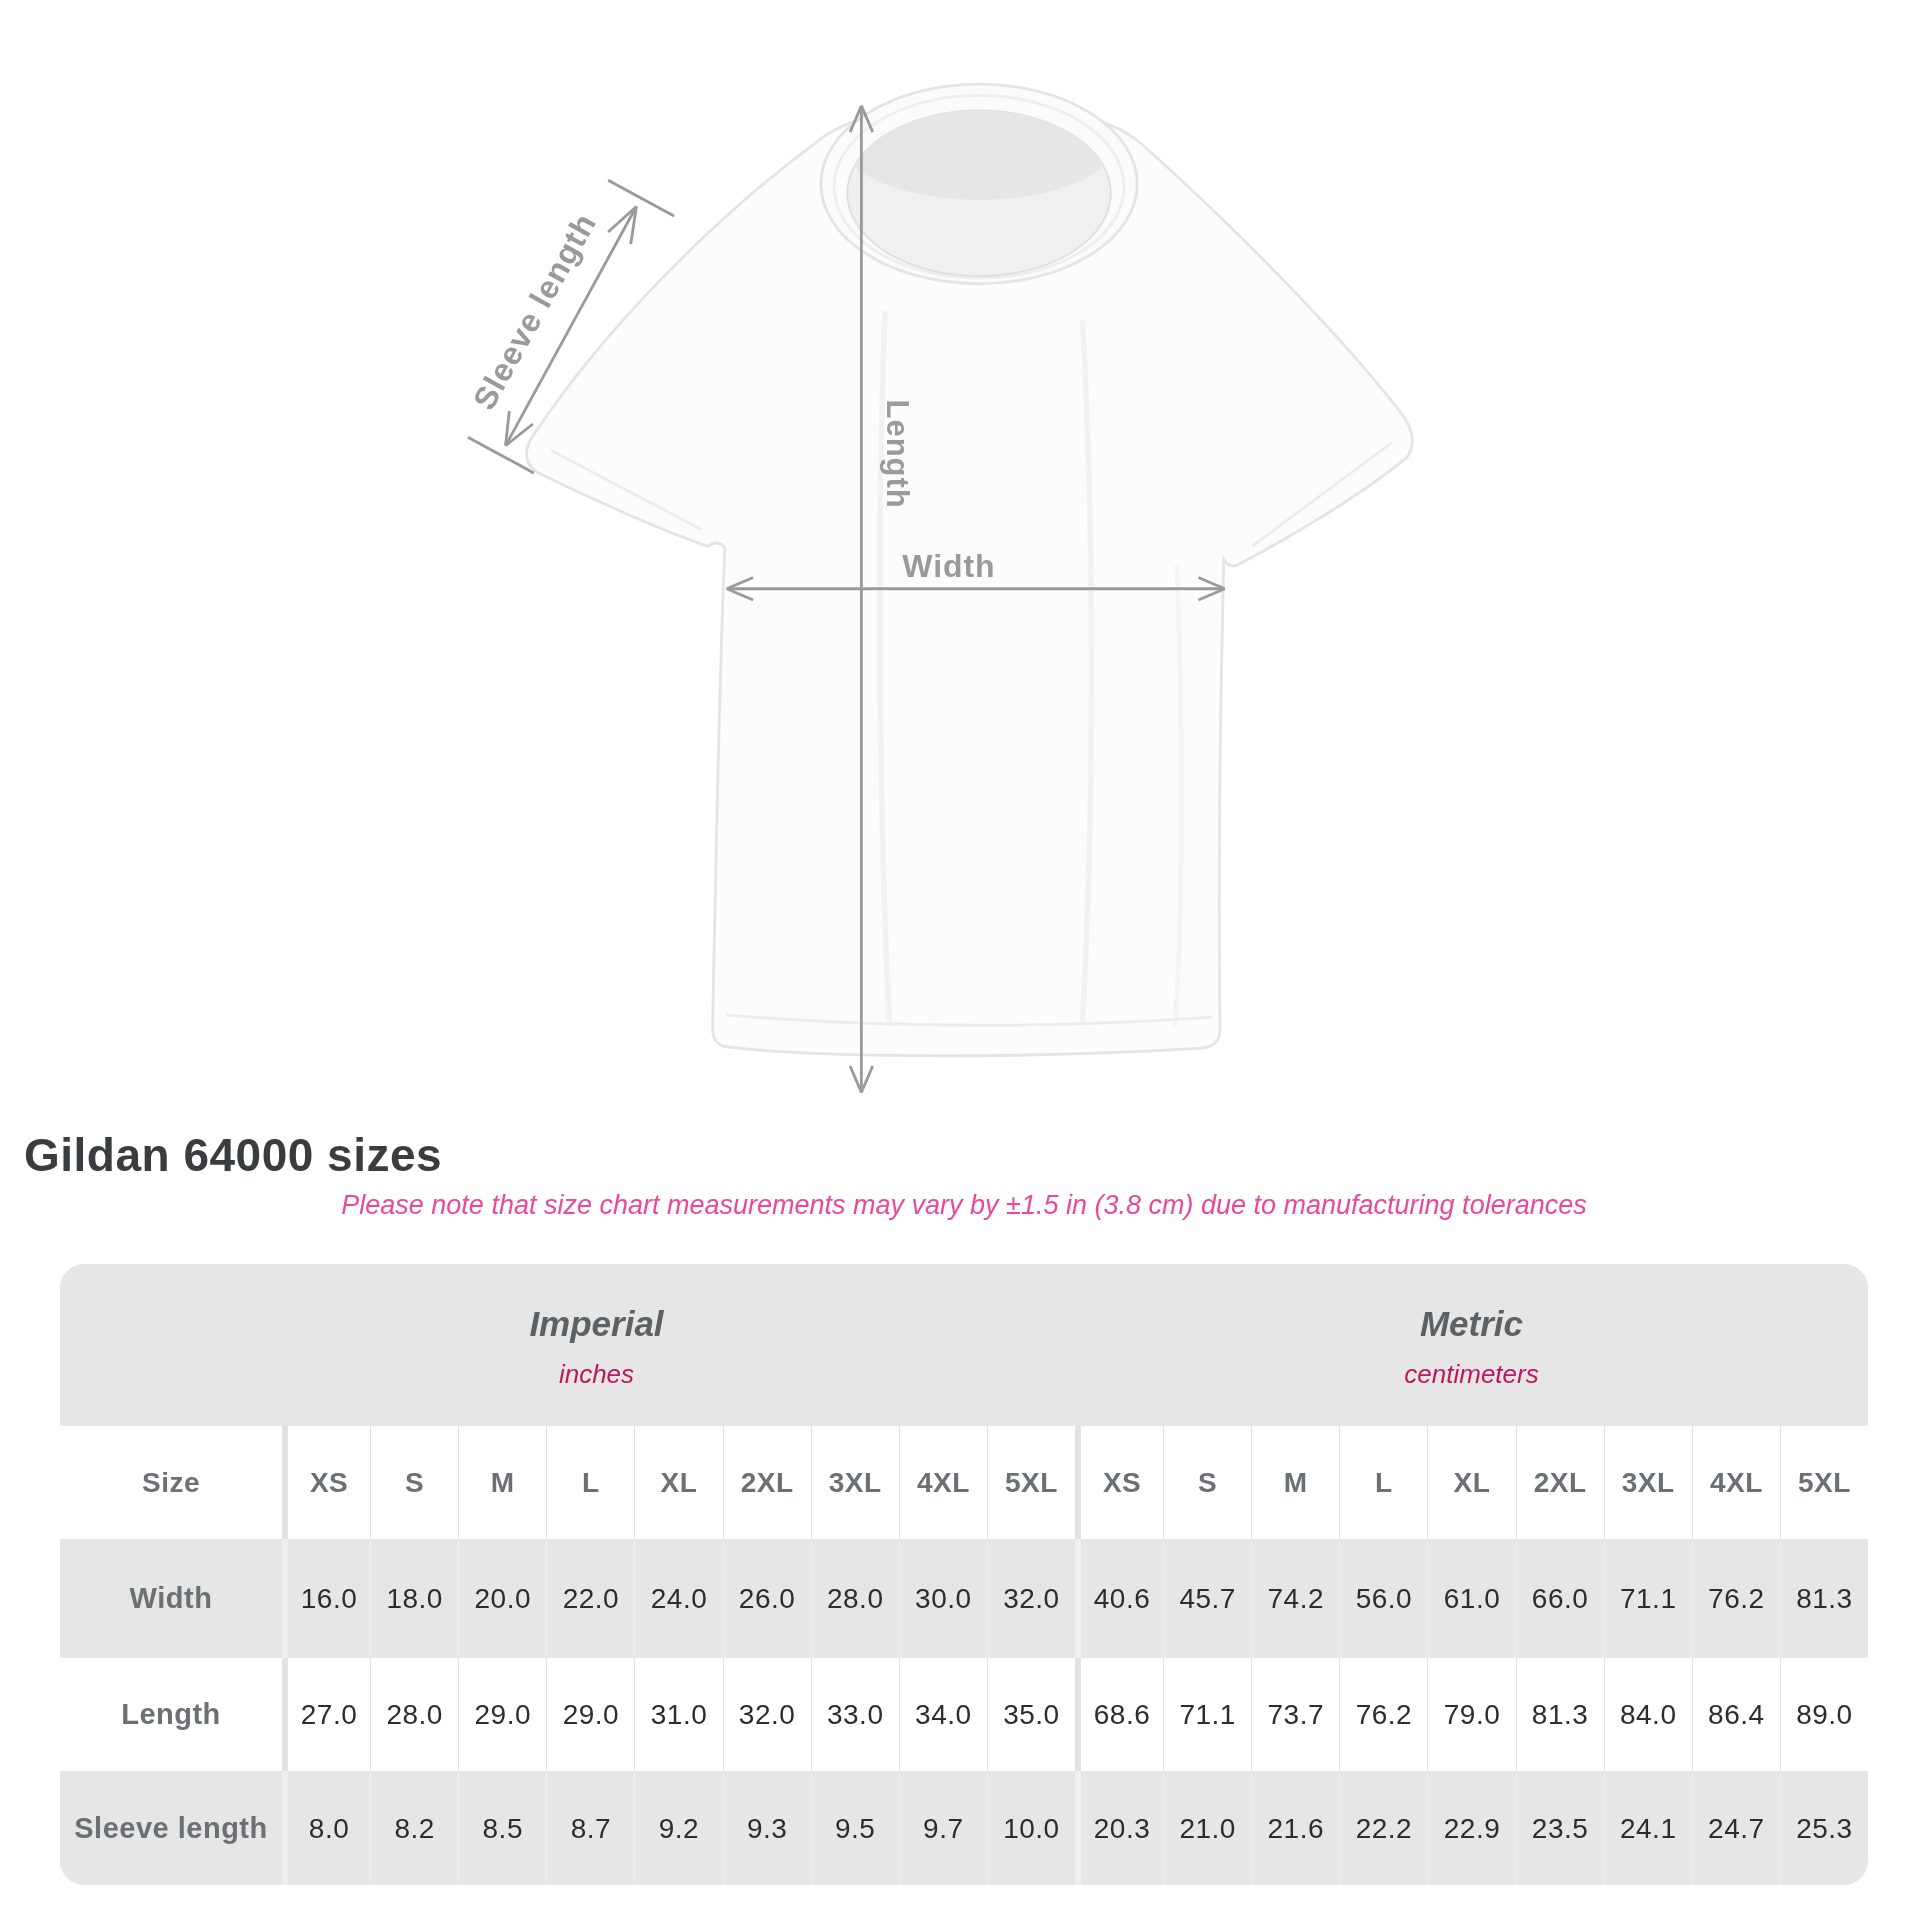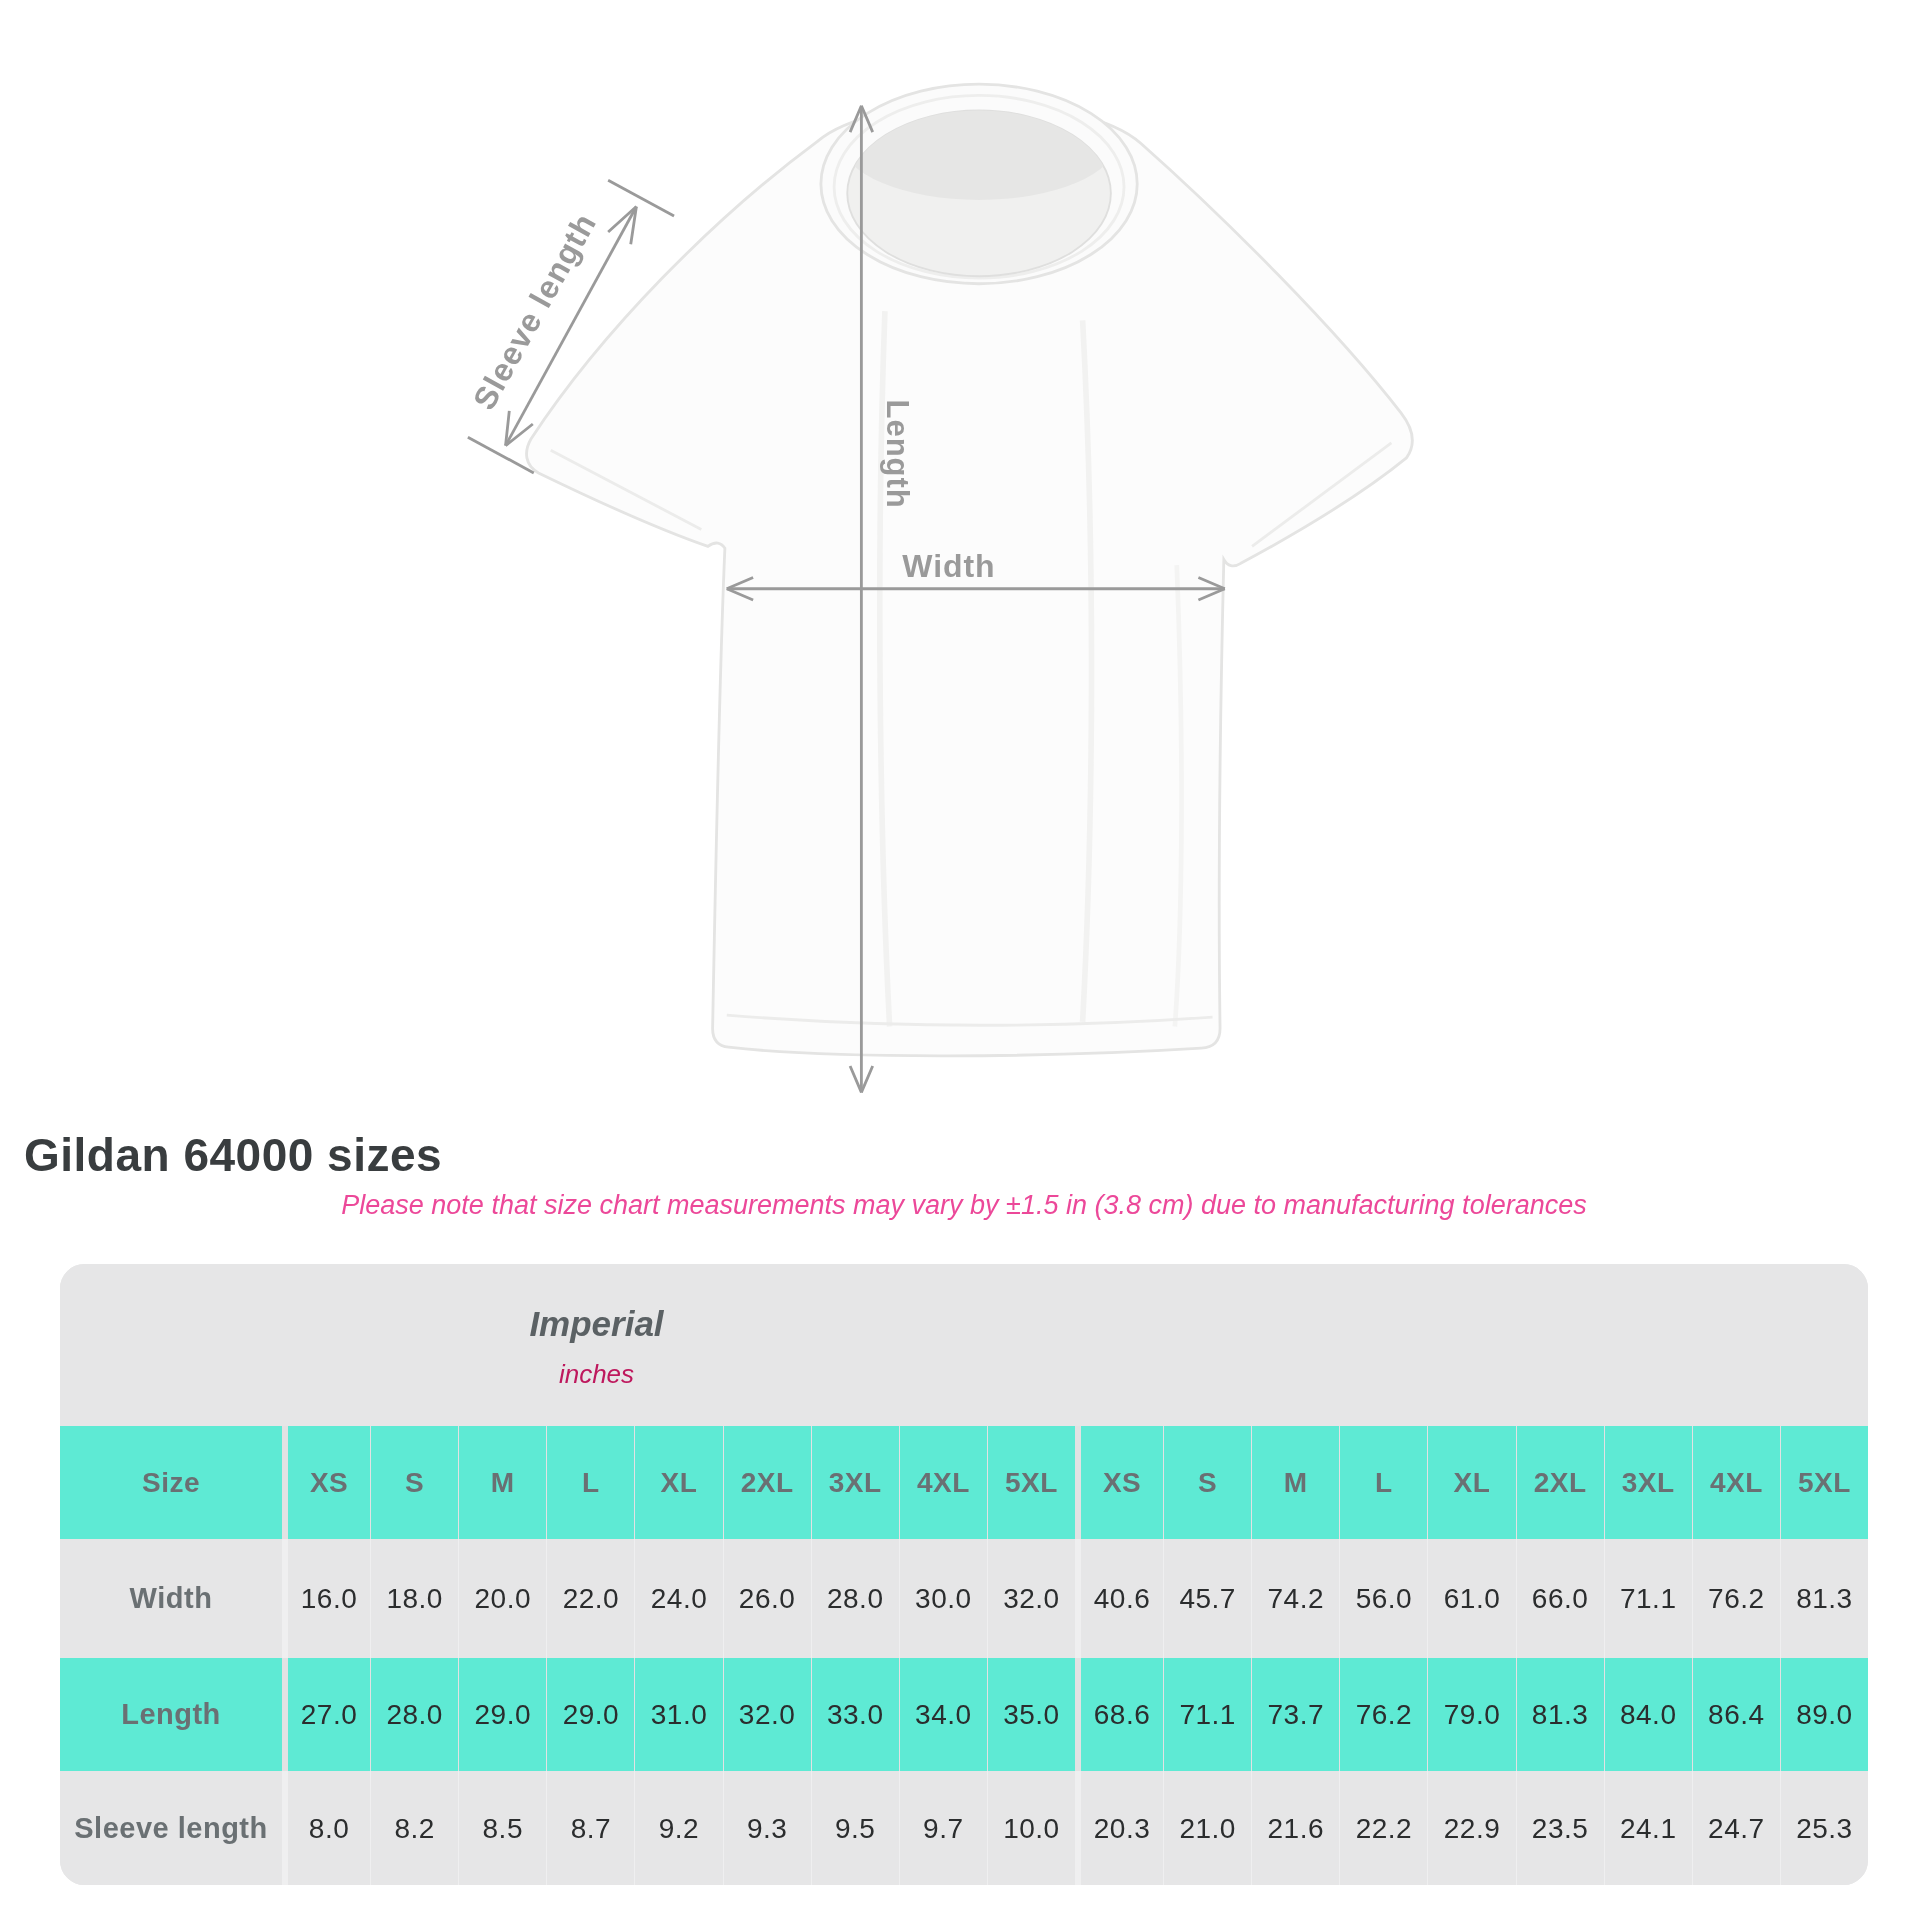--- a/index.html
+++ b/index.html
@@ -23,21 +23,21 @@
     position:absolute;left:60px;top:1264px;width:1808px;height:621px;
     border-radius:24.5px;overflow:hidden;background:#e6e6e7;
   }
   .thead{height:162px;background:#e6e6e7;display:grid;grid-template-columns:1015px 793px}
   .gcell{display:flex;flex-direction:column;align-items:center;justify-content:flex-start;padding-top:40px;gap:15px}
   .gcell.imp{padding-left:58px}
   .glabel{font-size:35px;font-weight:bold;font-style:italic;color:#5b6164}
   .gunit{font-size:26px;font-style:italic;color:#be185d}
 
   .trow{display:grid;grid-template-columns:222px repeat(18,1fr)}
-  .trow.white{background:#5eead4}
+  .trow.white{background:#ffffff}
   .trow.gray{background:#e6e6e7}
   .rh-size{height:113px}
   .rh-w{height:119px}
   .rh-l{height:113px}
   .rh-s{height:115px}
 
   .c{
     height:100%;display:flex;align-items:center;justify-content:center;
     font-size:28px;color:#2b2d2e;border-left:1.9px solid transparent;box-sizing:border-box;
     letter-spacing:0.5px;
@@ -116,20 +116,24 @@
 
   <div class="title">Gildan 64000 sizes</div>
   <div class="subtitle">Please note that size chart measurements may vary by ±1.5 in (3.8 cm) due to manufacturing tolerances</div>
 
   <div class="sizetable">
 
     <div class="thead">
       <div class="gcell imp">
         <div class="glabel">Imperial</div>
         <div class="gunit">inches</div>
+      </div>
+      <div class="gcell">
+        <div class="glabel">Metric</div>
+        <div class="gunit">centimeters</div>
       </div>
     </div>
 
     <div class="trow white hdr rh-size">
       <div class="c lab">Size</div>
       <div class="c thick">XS</div>
       <div class="c">S</div>
       <div class="c">M</div>
       <div class="c">L</div>
       <div class="c">XL</div>

